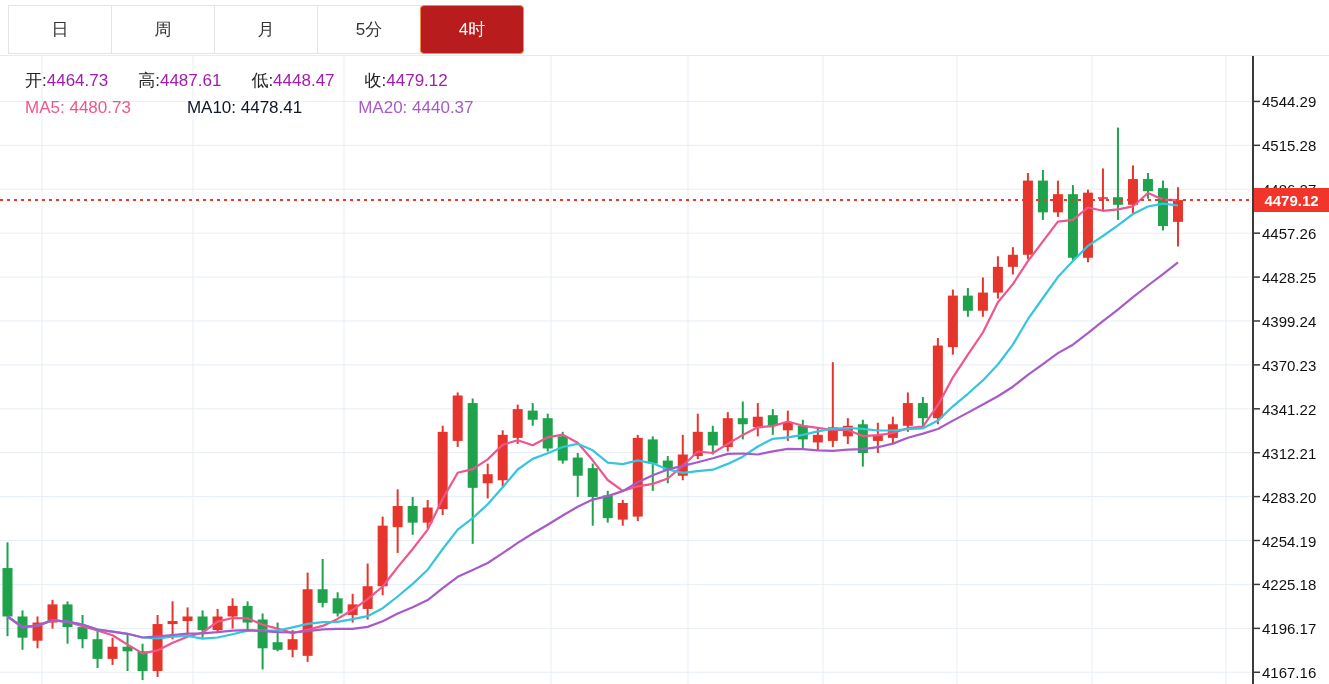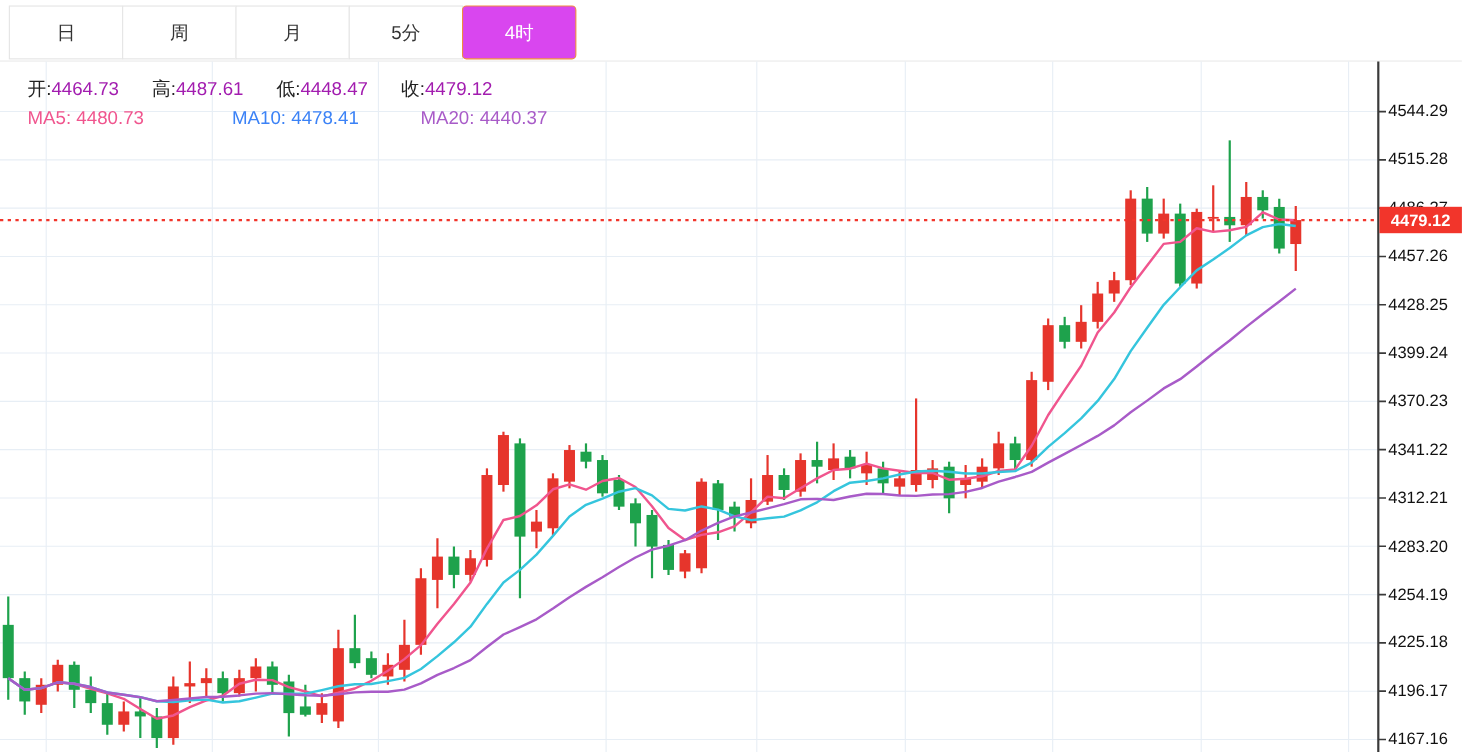--- a/index.html
+++ b/index.html
@@ -8,21 +8,21 @@
     background:#ffffff;font-family:"Liberation Sans",sans-serif;
   }
   .tabbar{position:absolute;top:5px;left:8px;display:flex;z-index:6;}
   .tab{
     width:104px;height:49px;box-sizing:border-box;margin-left:-1px;
     border:1px solid #e4e4e4;background:#fff;color:#333;font-size:17px;
     display:flex;align-items:center;justify-content:center;cursor:pointer;user-select:none;
   }
   .tab:first-child{margin-left:0;}
   .tab.active{
-    background:#d946ef;border-color:#ef8b40;color:#fff;border-radius:4px;z-index:2;
+    background:#b91c1c;border-color:#ef8b40;color:#fff;border-radius:4px;z-index:2;
   }
   .strip-border{position:absolute;top:55px;left:0;width:1329px;height:1px;background:#eaeaea;}
   #chart-svg{position:absolute;left:0;top:0;}
   .ytick{
     position:absolute;left:1262px;transform:translateY(-50%);
     font-size:15px;color:#111;white-space:nowrap;z-index:2;
   }
   .price-tag{
     position:absolute;left:1254px;width:75px;height:24px;background:#f2352b;
     color:#fff;font-size:15px;font-weight:bold;display:flex;align-items:center;
@@ -276,15 +276,15 @@
 
 <div class="info1">
   <span class="pair"><span>开:</span><span class="val">4464.73</span></span>
   <span class="pair"><span>高:</span><span class="val">4487.61</span></span>
   <span class="pair"><span>低:</span><span class="val">4448.47</span></span>
   <span class="pair"><span>收:</span><span class="val">4479.12</span></span>
 </div>
 
 <div class="info2">
   <span class="pair" id="ma5-pair" style="color: rgb(240, 85, 142);"><span>MA5:</span> <span>4480.73</span></span>
-  <span class="pair" id="ma10-pair" style="color: #3b82f6; margin-left: 24px;"><span>MA10:</span> <span>4478.41</span></span>
+  <span class="pair" id="ma10-pair" style="color: #0f172a;"><span>MA10:</span> <span>4478.41</span></span>
   <span class="pair" id="ma20-pair" style="color: rgb(168, 91, 200);"><span>MA20:</span> <span>4440.37</span></span>
 </div>
 
 </body></html>

